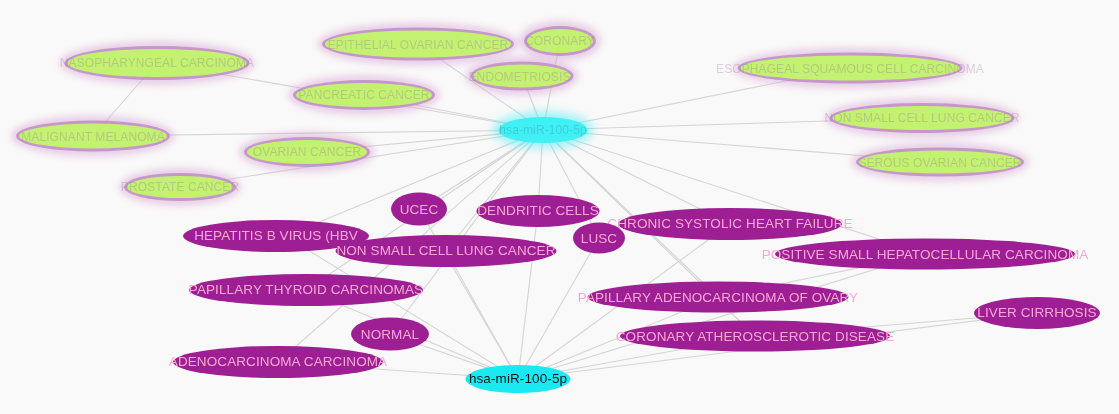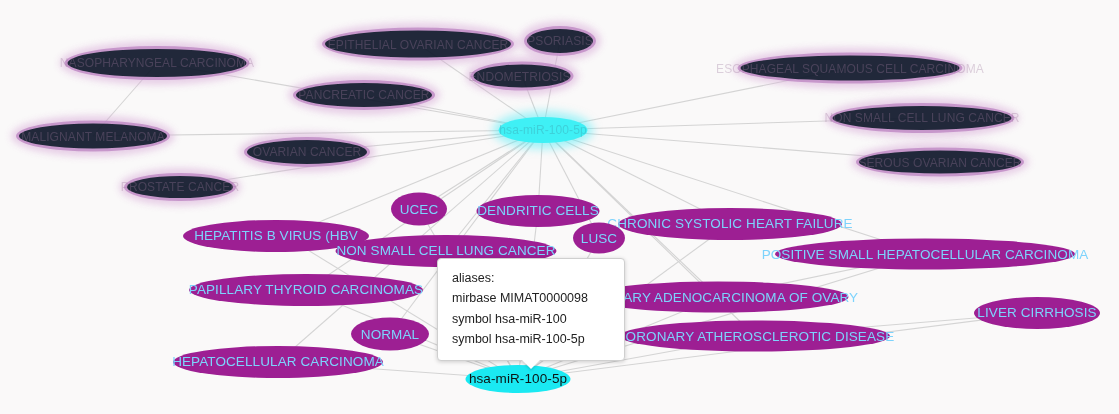--- a/index.html
+++ b/index.html
@@ -35,26 +35,26 @@
     color: #111111;
     letter-spacing: 0.1px;
   }
   .node-label {
     display: block;
     line-height: 1;
   }
   
   .node.sel {
     background: #9d1f93;
-    color: #7dd3fc;
+    color: #f9a8d4;
     font-size: 13.5px;
   }
   
   .node.fade {
-    background: #0f172a;
+    background: #bef264;
     border: 3.5px solid #c38fc8;
     box-shadow: 0 0 7px 5px rgba(214,165,214,0.55);
     color: rgba(150,110,150,0.33);
     font-size: 12px;
     opacity: 0.92;
   }
   .node.hub {
     background: #3ff0f5;
     color: rgba(60,170,185,0.45);
     box-shadow: 0 0 9px 6px rgba(80,238,247,0.5);
@@ -136,21 +136,21 @@
       <line x1="718" y1="297" x2="925" y2="254" stroke="#d4d4d4" stroke-width="1.1"></line>
     </svg>
   <div id="node-layer">
       <div class="node fade" style="left: 157px; top: 63px; width: 185px; height: 34px;">
         <span class="node-label">NASOPHARYNGEAL CARCINOMA</span>
       </div>
       <div class="node fade" style="left: 418px; top: 44px; width: 192px; height: 33px;">
         <span class="node-label">EPITHELIAL OVARIAN CANCER</span>
       </div>
       <div class="node fade" style="left: 560px; top: 41px; width: 72px; height: 30px;">
-        <span class="node-label">PSORIASIS</span>
+        <span class="node-label">CORONARY</span>
       </div>
       <div class="node fade" style="left: 522px; top: 76px; width: 103px; height: 29px; justify-content: flex-end;">
         <span class="node-label">ENDOMETRIOSIS</span>
       </div>
       <div class="node fade" style="left: 850px; top: 68px; width: 225px; height: 31px;">
         <span class="node-label">ESOPHAGEAL SQUAMOUS CELL CARCINOMA</span>
       </div>
       <div class="node fade" style="left: 922px; top: 118px; width: 185px; height: 30px;">
         <span class="node-label">NON SMALL CELL LUNG CANCER</span>
       </div>
@@ -202,27 +202,20 @@
       <div class="node sel" style="left: 1037px; top: 313px; width: 126px; height: 32px;">
         <span class="node-label">LIVER CIRRHOSIS</span>
       </div>
       <div class="node sel" style="left: 390px; top: 334px; width: 78px; height: 33px;">
         <span class="node-label">NORMAL</span>
       </div>
       <div class="node sel" style="left: 755px; top: 336px; width: 270px; height: 31px;">
         <span class="node-label">CORONARY ATHEROSCLEROTIC DISEASE</span>
       </div>
       <div class="node sel" style="left: 278px; top: 362px; width: 210px; height: 32px;">
-        <span class="node-label">HEPATOCELLULAR CARCINOMA</span>
+        <span class="node-label">ADENOCARCINOMA CARCINOMA</span>
       </div>
       <div class="node focus" style="left: 518px; top: 379px; width: 105px; height: 28px;">
         <span class="node-label">hsa-miR-100-5p</span>
       </div>
     </div>
 
-  <div id="tooltip" style="left: 437px; top: 258px; width: 158px;">
-    <span class="tip-line">aliases:</span>
-    <span class="tip-line">mirbase MIMAT0000098</span>
-    <span class="tip-line">symbol hsa-miR-100</span>
-    <span class="tip-line">symbol hsa-miR-100-5p</span>
-    <span id="tooltip-arrow"></span>
-  </div>
 </div>
 
 </body></html>

